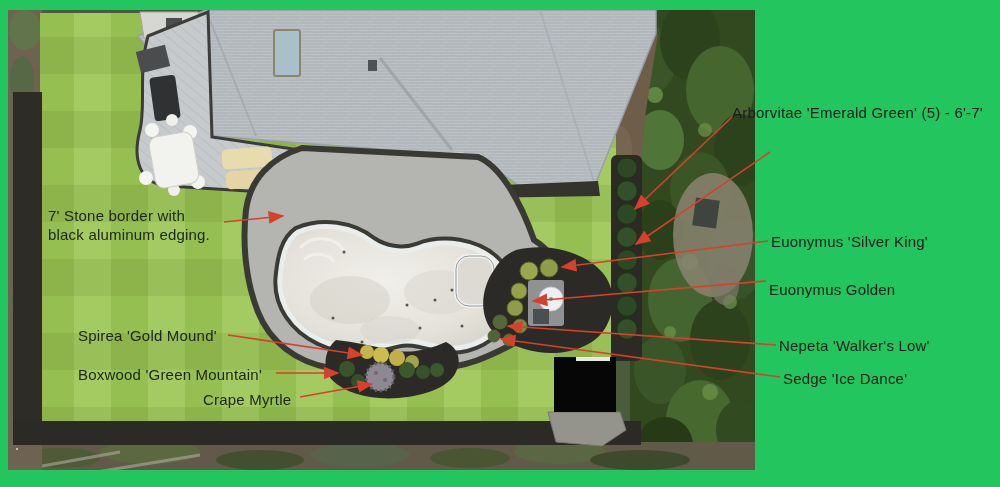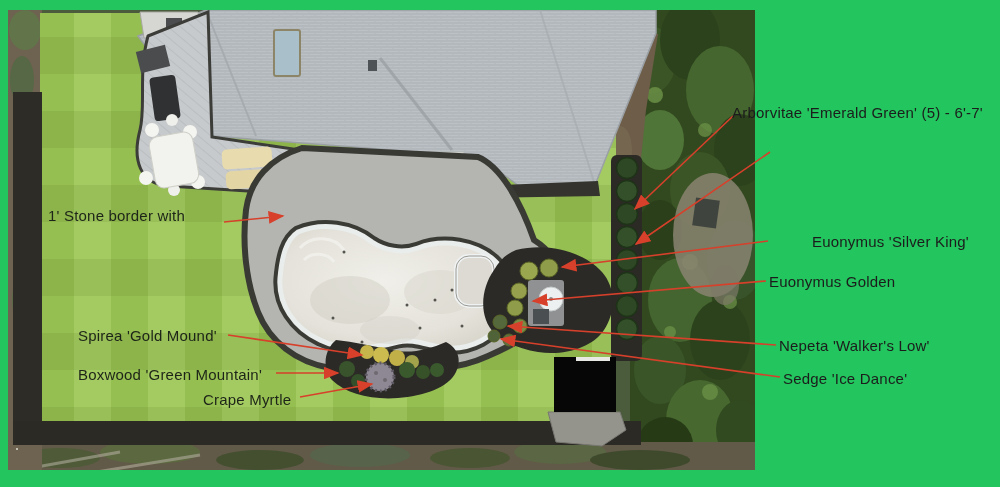--- a/index.html
+++ b/index.html
@@ -248,25 +248,26 @@
       <line x1="776" y1="345" x2="508" y2="326" marker-end="url(#arrowRed)"></line>
       <line x1="780" y1="377" x2="501" y2="339" marker-end="url(#arrowRed)"></line>
       <line x1="224" y1="222" x2="283" y2="216" marker-end="url(#arrowRed)"></line>
       <line x1="228" y1="335" x2="362" y2="355" marker-end="url(#arrowRed)"></line>
       <line x1="276" y1="373" x2="338" y2="373" marker-end="url(#arrowRed)"></line>
       <line x1="300" y1="397" x2="372" y2="384" marker-end="url(#arrowRed)"></line>
     </g>
   </svg>
 
   <div class="lbl" style="left:732px;top:103px">Arborvitae 'Emerald Green' (5) - 6'-7'</div>
-  <div class="lbl" style="left:812px;top:232px">Euonymus 'Silver King'</div>
-  <div class="lbl" style="left:769px;top:272px">Euonymus Golden</div>
+  <div class="lbl" style="left:771px;top:232px">Euonymus 'Silver King'</div>
+  <div class="lbl" style="left:769px;top:280px">Euonymus Golden</div>
   <div class="lbl" style="left:779px;top:336px">Nepeta 'Walker's Low'</div>
   <div class="lbl" style="left:783px;top:369px">Sedge 'Ice Dance'</div>
 
   <div class="lbl on-lawn" style="left:48px;top:206px">
-    <div>1' Stone border with</div>
+    <div>7' Stone border with</div>
+    <div>black aluminum edging.</div>
   </div>
   <div class="lbl on-lawn" style="left:78px;top:365px">Boxwood 'Green Mountain'</div>
   <div class="lbl on-lawn" style="left:78px;top:326px">Spirea 'Gold Mound'</div>
   <div class="lbl on-lawn" style="left:203px;top:390px">Crape Myrtle</div>
 
 </div>
 
 </body></html>

